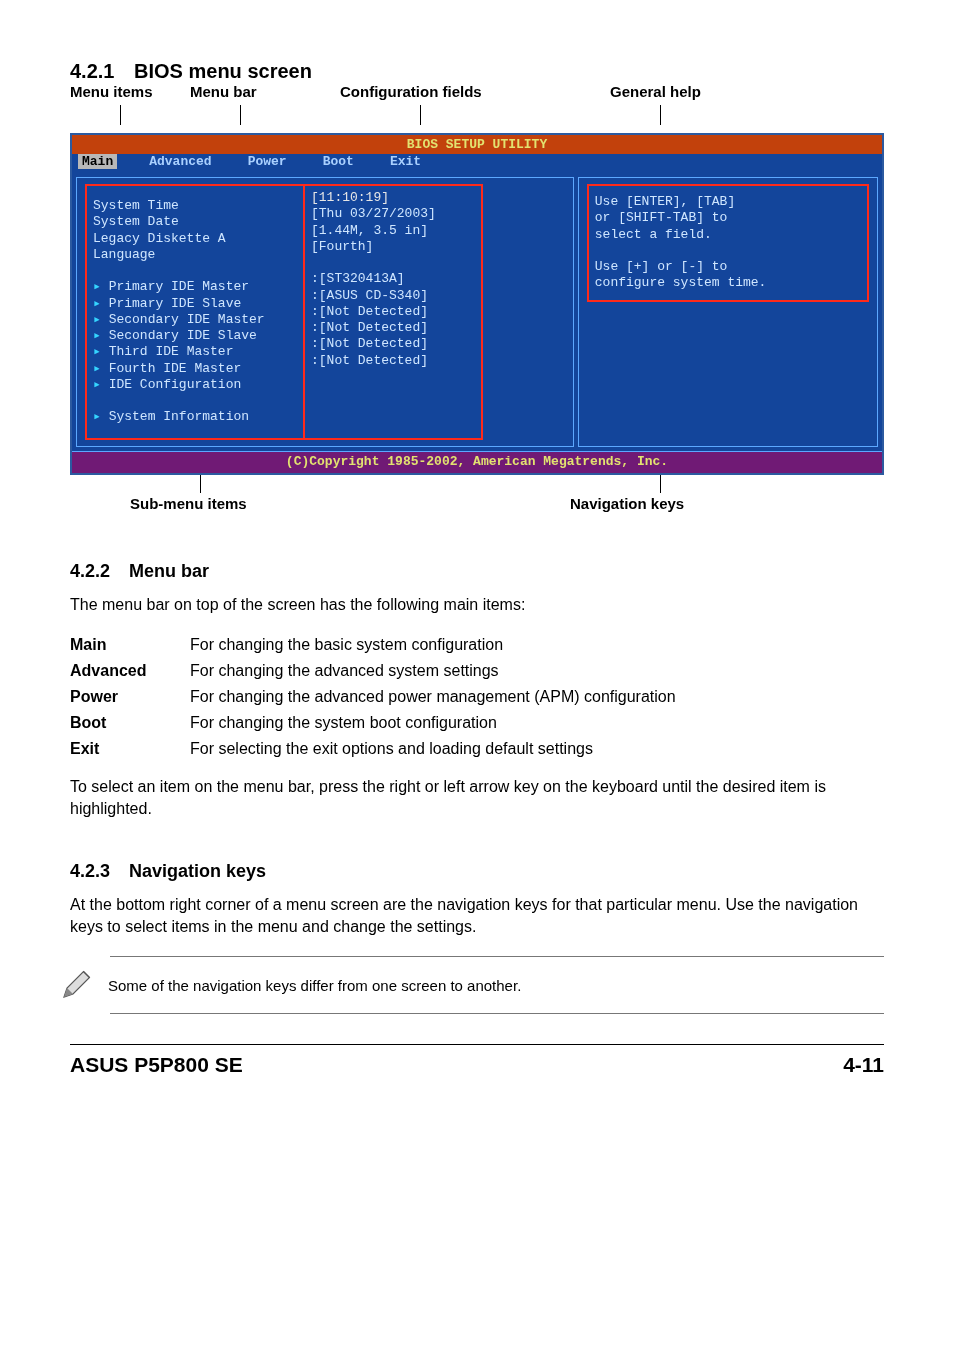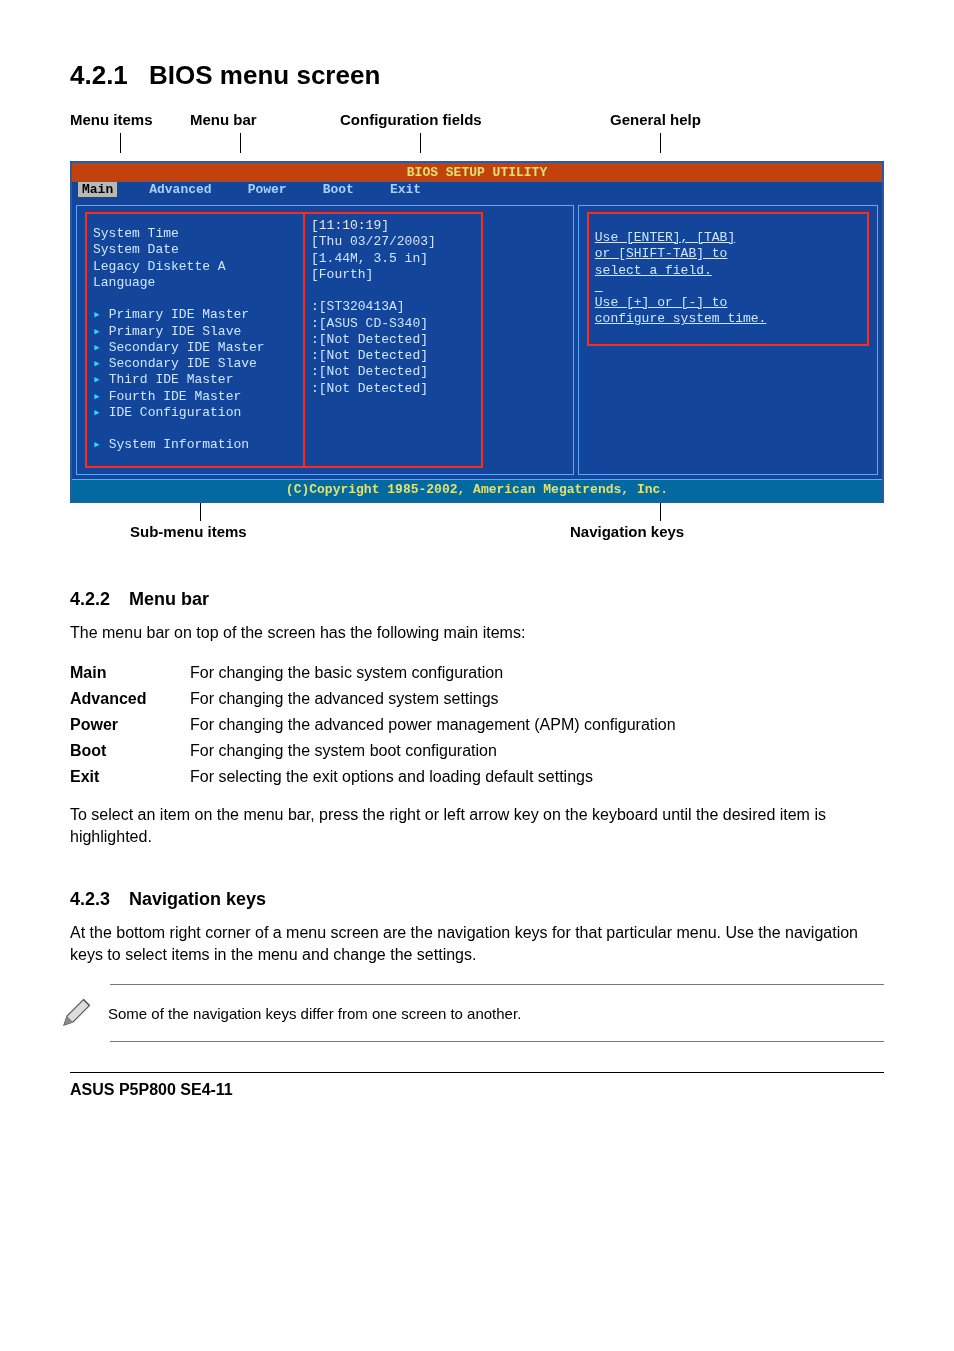--- a/index.html
+++ b/index.html
@@ -5,23 +5,22 @@
   * { margin: 0; padding: 0; box-sizing: border-box; }
   body {
     font-family: Verdana, Arial, sans-serif;
     background: #fff;
     width: 954px;
     margin: 0 auto;
     padding: 60px 70px 40px 70px;
     color: #000;
   }
   h2.section-title {
-    font-size: 26px;
-    font-weight: bold;
-    margin-bottom: 20px;
+    font-size: 20px;
+    font-weight: bold;
   }
   .section-num { margin-right: 14px; }
   .callout-top { position: relative; height: 28px; }
   .callout-top .label { position: absolute; white-space: nowrap; font-weight: bold; font-size: 15px; }
   .callout-top .tick { position: absolute; width: 1px; height: 20px; background: #000; top: 22px; }
   .lbl-menuitems { left: 0; }
   .lbl-menubar { left: 120px; }
   .lbl-config { left: 270px; }
   .lbl-general { left: 540px; }
   .tick-menuitems { left: 50px; }
@@ -88,25 +87,25 @@
   }
   .bios-line { white-space: pre; line-height: 1.25; }
   .bios-line .arrow { color: #35d5ff; font-weight: bold; }
   .sel-val { color: #e6e6e6; }
   .bios-panel-right {
     flex: 1;
     color: #cfe6ff;
     display: flex;
     flex-direction: column;
   }
-  .help-block { border: 2px solid #ff2a1a; padding: 16px 6px; margin-bottom: 16px; text-decoration: underline; }
+  .help-block { border: 2px solid #ff2a1a; padding: 8px 6px; margin-bottom: 16px; }
   .nav-block { border: 2px solid #ff2a1a; padding: 4px 6px; margin-top: auto; }
   .nav-line { white-space: pre; line-height: 1.3; }
   .bios-footer {
-    background: #0369a1;
+    background: #701a75;
     color: #e2e270;
     text-align: center;
     font-weight: bold;
     padding: 2px 0 4px;
     border-top: 1px solid #5ca8ff;
   }
   .callout-bottom {
     position: relative;
     height: 46px;
     margin-top: 0;
@@ -141,21 +140,22 @@
     flex-shrink: 0;
     display: flex; align-items: center; justify-content: center;
     margin-left: -56px;
   }
   .note-icon svg { width: 36px; height: 36px; }
   .note-text { font-size: 15px; }
   .page-footer {
     border-top: 1px solid #000;
     padding-top: 8px;
     display: flex;
-    font-size: 16px;
+    justify-content: space-between;
+    font-size: 21px;
     font-weight: bold;
   }
   h3.sub-title { font-size: 18px; font-weight: bold; margin: 40px 0 8px; }
 </style>
 </head>
 <body>
 
 <h2 class="section-title">
   <span class="section-num">4.2.1</span>
   <span>BIOS menu screen</span>

